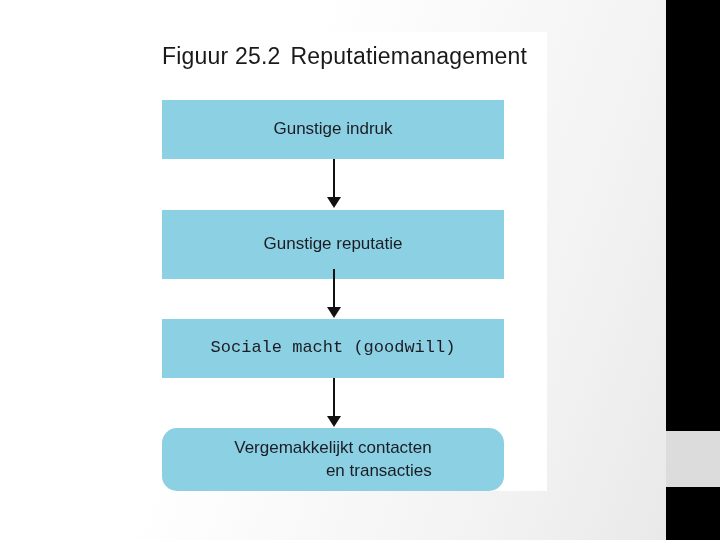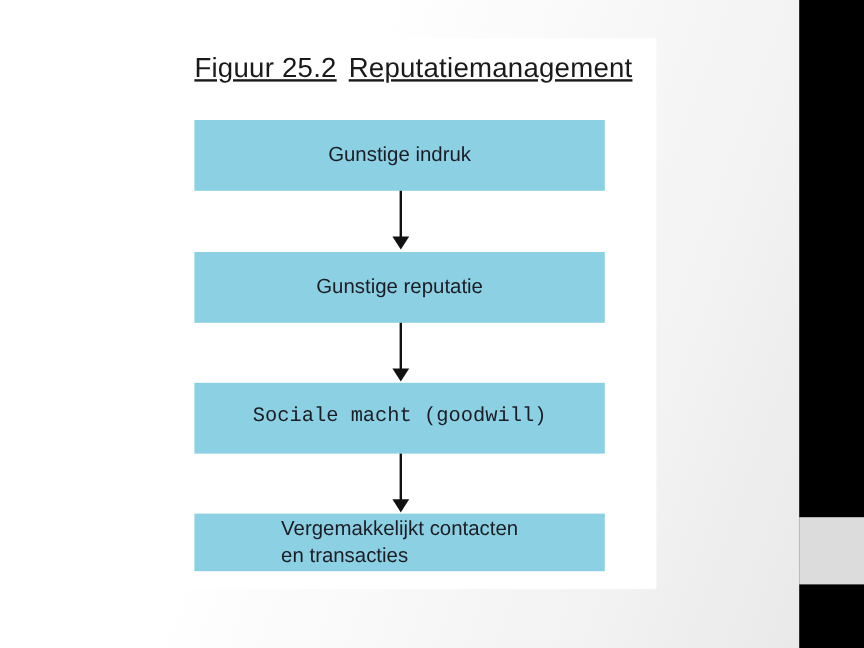--- a/index.html
+++ b/index.html
@@ -12,38 +12,38 @@
     background:linear-gradient(110deg,#ffffff 35%,#f2f2f2 75%,#e6e6e6 100%);
     overflow:hidden;
   }
   .figure-panel{
     position:absolute;left:155px;top:32px;width:392px;height:459px;
     background:#ffffff;
   }
   .figure-title{
     position:absolute;left:162px;top:41px;width:384px;height:30px;
     font-size:23px;line-height:30px;color:#1a1a1a;
-    letter-spacing:0.2px;white-space:nowrap;text-decoration:underline;
+    letter-spacing:0.2px;white-space:nowrap;
   }
   .figure-number{font-weight:400;}
   .figure-name{margin-left:10px;}
   .flow-box{
     position:absolute;left:162px;width:342px;
     background:#8bd1e3;
     display:flex;align-items:center;justify-content:center;
-    text-align:left;
+    text-align:right;
   }
   .flow-box .label{
     font-size:17px;line-height:1.3;color:#1c1c24;
     white-space:pre-line;
   }
   .box-1{top:100px;height:59px;}
-  .box-2{top:210px;height:59px;}
+  .box-2{top:210px;height:69px;}
   .box-3{top:319px;height:59px;font-family:Liberation Mono, monospace;}
-  .box-4{top:428px;height:48px;}
+  .box-4{top:428px;height:63px;border-radius:15px;}
   .arrow{
     position:absolute;left:327px;width:14px;
   }
   .arrow-1{top:159px;height:49px;}
   .arrow-2{top:269px;height:49px;}
   .arrow-3{top:378px;height:49px;}
   .arrow .shaft{
     position:absolute;left:6px;top:0;width:2px;height:calc(100% - 10px);
     background:#111111;
   }

